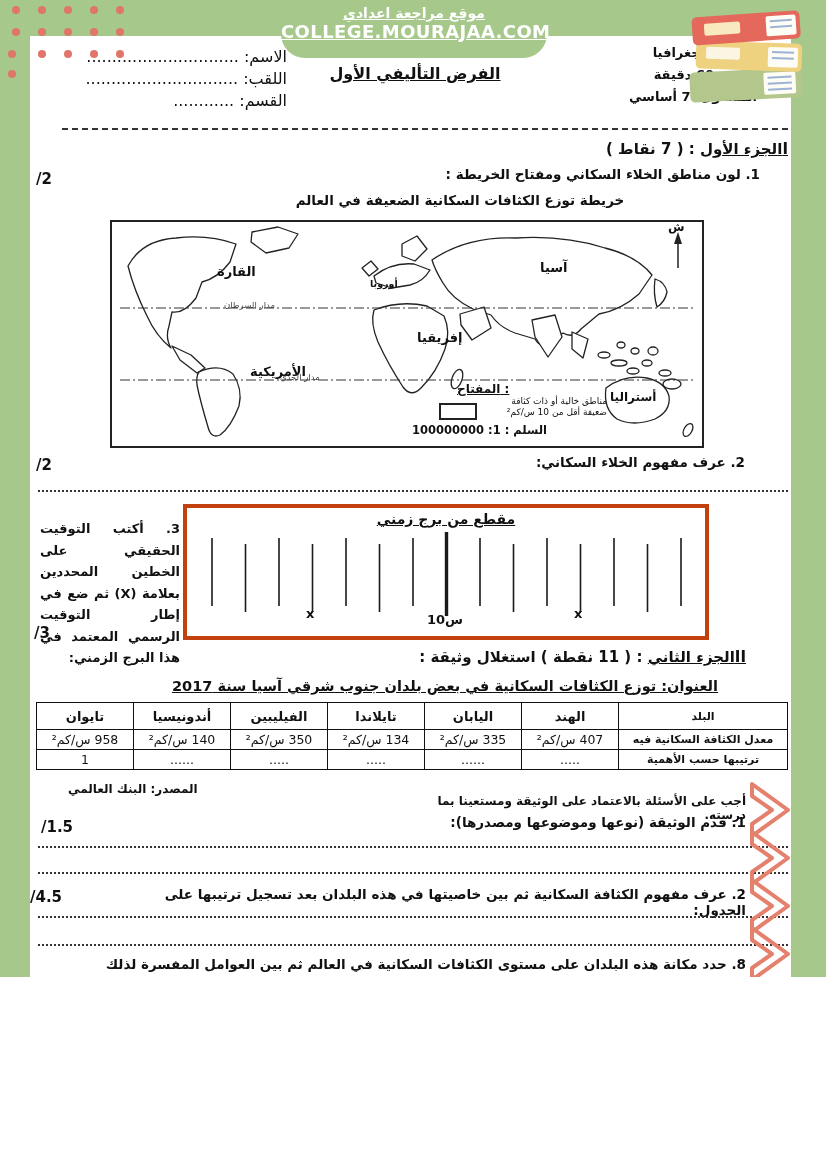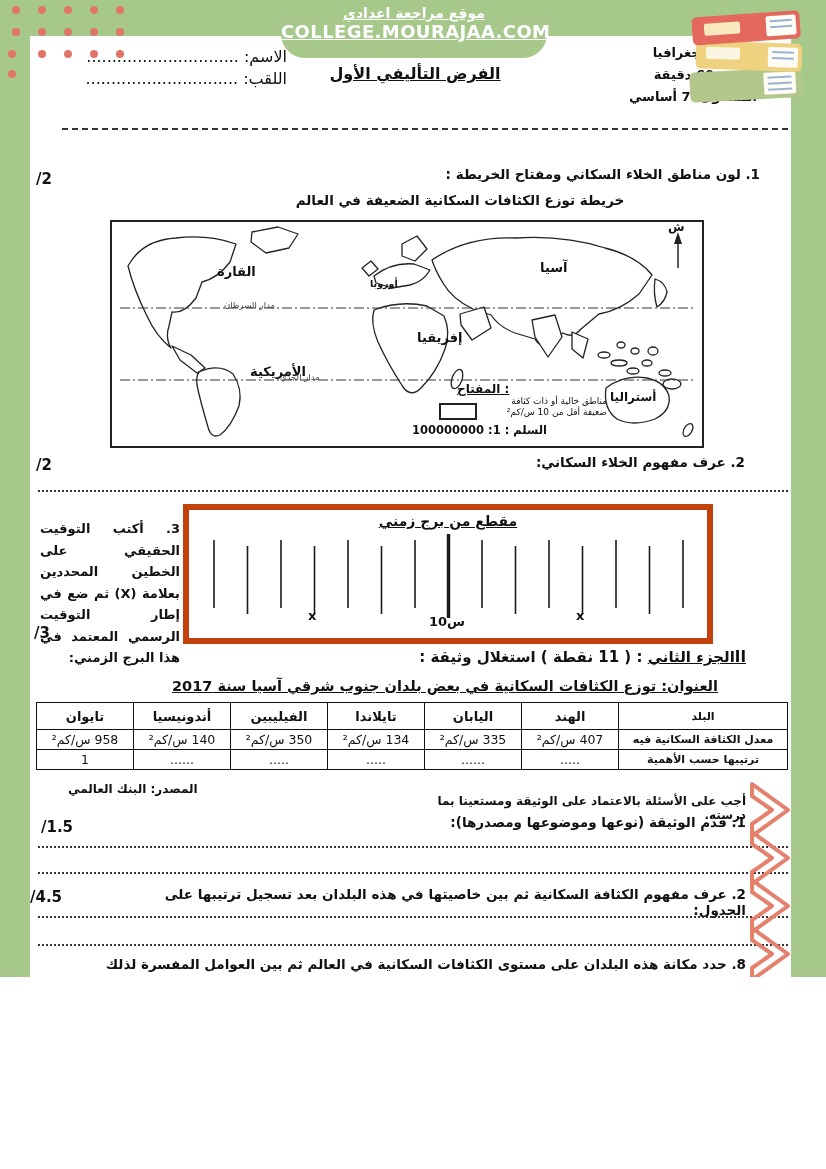--- a/index.html
+++ b/index.html
@@ -28,21 +28,21 @@
   .map{position:absolute;left:110px;top:220px;width:590px;height:224px;border:2px solid #222;background:#fff;}
   .map span{position:absolute;white-space:nowrap;}
   .m-lbl{font-weight:bold;font-size:13px;}
   .m-small{font-size:8.5px;color:#444;}
   .legend-title{left:345px;top:160px;font-size:12px;font-weight:bold;text-decoration:underline;}
   .legend-text{position:absolute;left:365px;top:174px;width:130px;font-size:9px;line-height:11px;
                direction:rtl;text-align:right;}
   .legend-swatch{position:absolute;left:327px;top:181px;width:34px;height:13px;border:2px solid #222;}
   .map-scale{left:300px;top:201px;font-size:11.5px;font-weight:bold;direction:rtl;}
   
-  .timeline{position:absolute;left:183px;top:504px;width:518px;height:128px;border:6px solid #c2410c;background:#fff;}
+  .timeline{position:absolute;left:183px;top:504px;width:518px;height:128px;border:4px solid #c2410c;background:#fff;}
   .tl-title{position:absolute;left:0;top:3px;width:100%;text-align:center;font-size:14px;font-weight:bold;
             text-decoration:underline;direction:rtl;}
   .tl-x{position:absolute;top:98px;font-size:13px;font-weight:bold;}
   .tl-center{position:absolute;top:104px;font-size:13px;font-weight:bold;direction:rtl;}
   
   .data-table{position:absolute;left:36px;top:702px;width:752px;border-collapse:collapse;
               font-size:12.5px;text-align:center;}
   .data-table th,.data-table td{border:1px solid #111;padding:2px 3px;}
   .data-table th{font-weight:bold;font-size:13px;height:22px;}
   .data-table .c-label{width:162px;font-weight:bold;font-size:11px;margin-top:20px;}
@@ -121,23 +121,27 @@
 
   <div class="exam-info">
     <div>المادة: الجغرافيا</div>
     <div>المدة: 60 دقيقة</div>
     <div>المستوى: 7 أساسي</div>
   </div>
   <div class="exam-title">الفرض التأليفي الأول</div>
   <div class="student">
     <div>الاسم: ..............................</div>
     <div>اللقب: ..............................</div>
+    <div>القسم: ............</div>
   </div>
   <div class="sep1"></div>
 
+  <div class="part-head" style="left:488px;top:140px;width:300px;">
+    <span class="hd"><span>I</span><span>الجزء الأول</span></span><span> : ( 7 نقاط )</span>
+  </div>
   <div class="qtext" style="left:100px;top:166px;width:660px;">1. لون مناطق الخلاء السكاني ومفتاح الخريطة :</div>
   <div class="score" style="left:36px;top:170px;">/2</div>
   <div class="qtext" style="left:250px;top:192px;width:420px;text-align:center;">خريطة توزع الكثافات السكانية الضعيفة في العالم</div>
 
   <div class="map">
     <svg width="590" height="224" viewBox="0 0 590 224">
       <g fill="#fff" stroke="#222" stroke-width="1.3" stroke-linejoin="round">
         <path d="M16,44 Q30,18 64,16 Q96,12 124,22 L118,40 Q106,56 90,60 L84,76 Q72,92 60,90 L57,104 Q53,116 59,126 Q44,114 35,94 Q22,68 16,44 Z"></path>
         <path d="M140,10 L166,5 L186,12 L177,26 L154,31 L139,20 Z"></path>
         <path d="M60,124 L79,133 L93,146 L85,151 L68,138 Z"></path>

